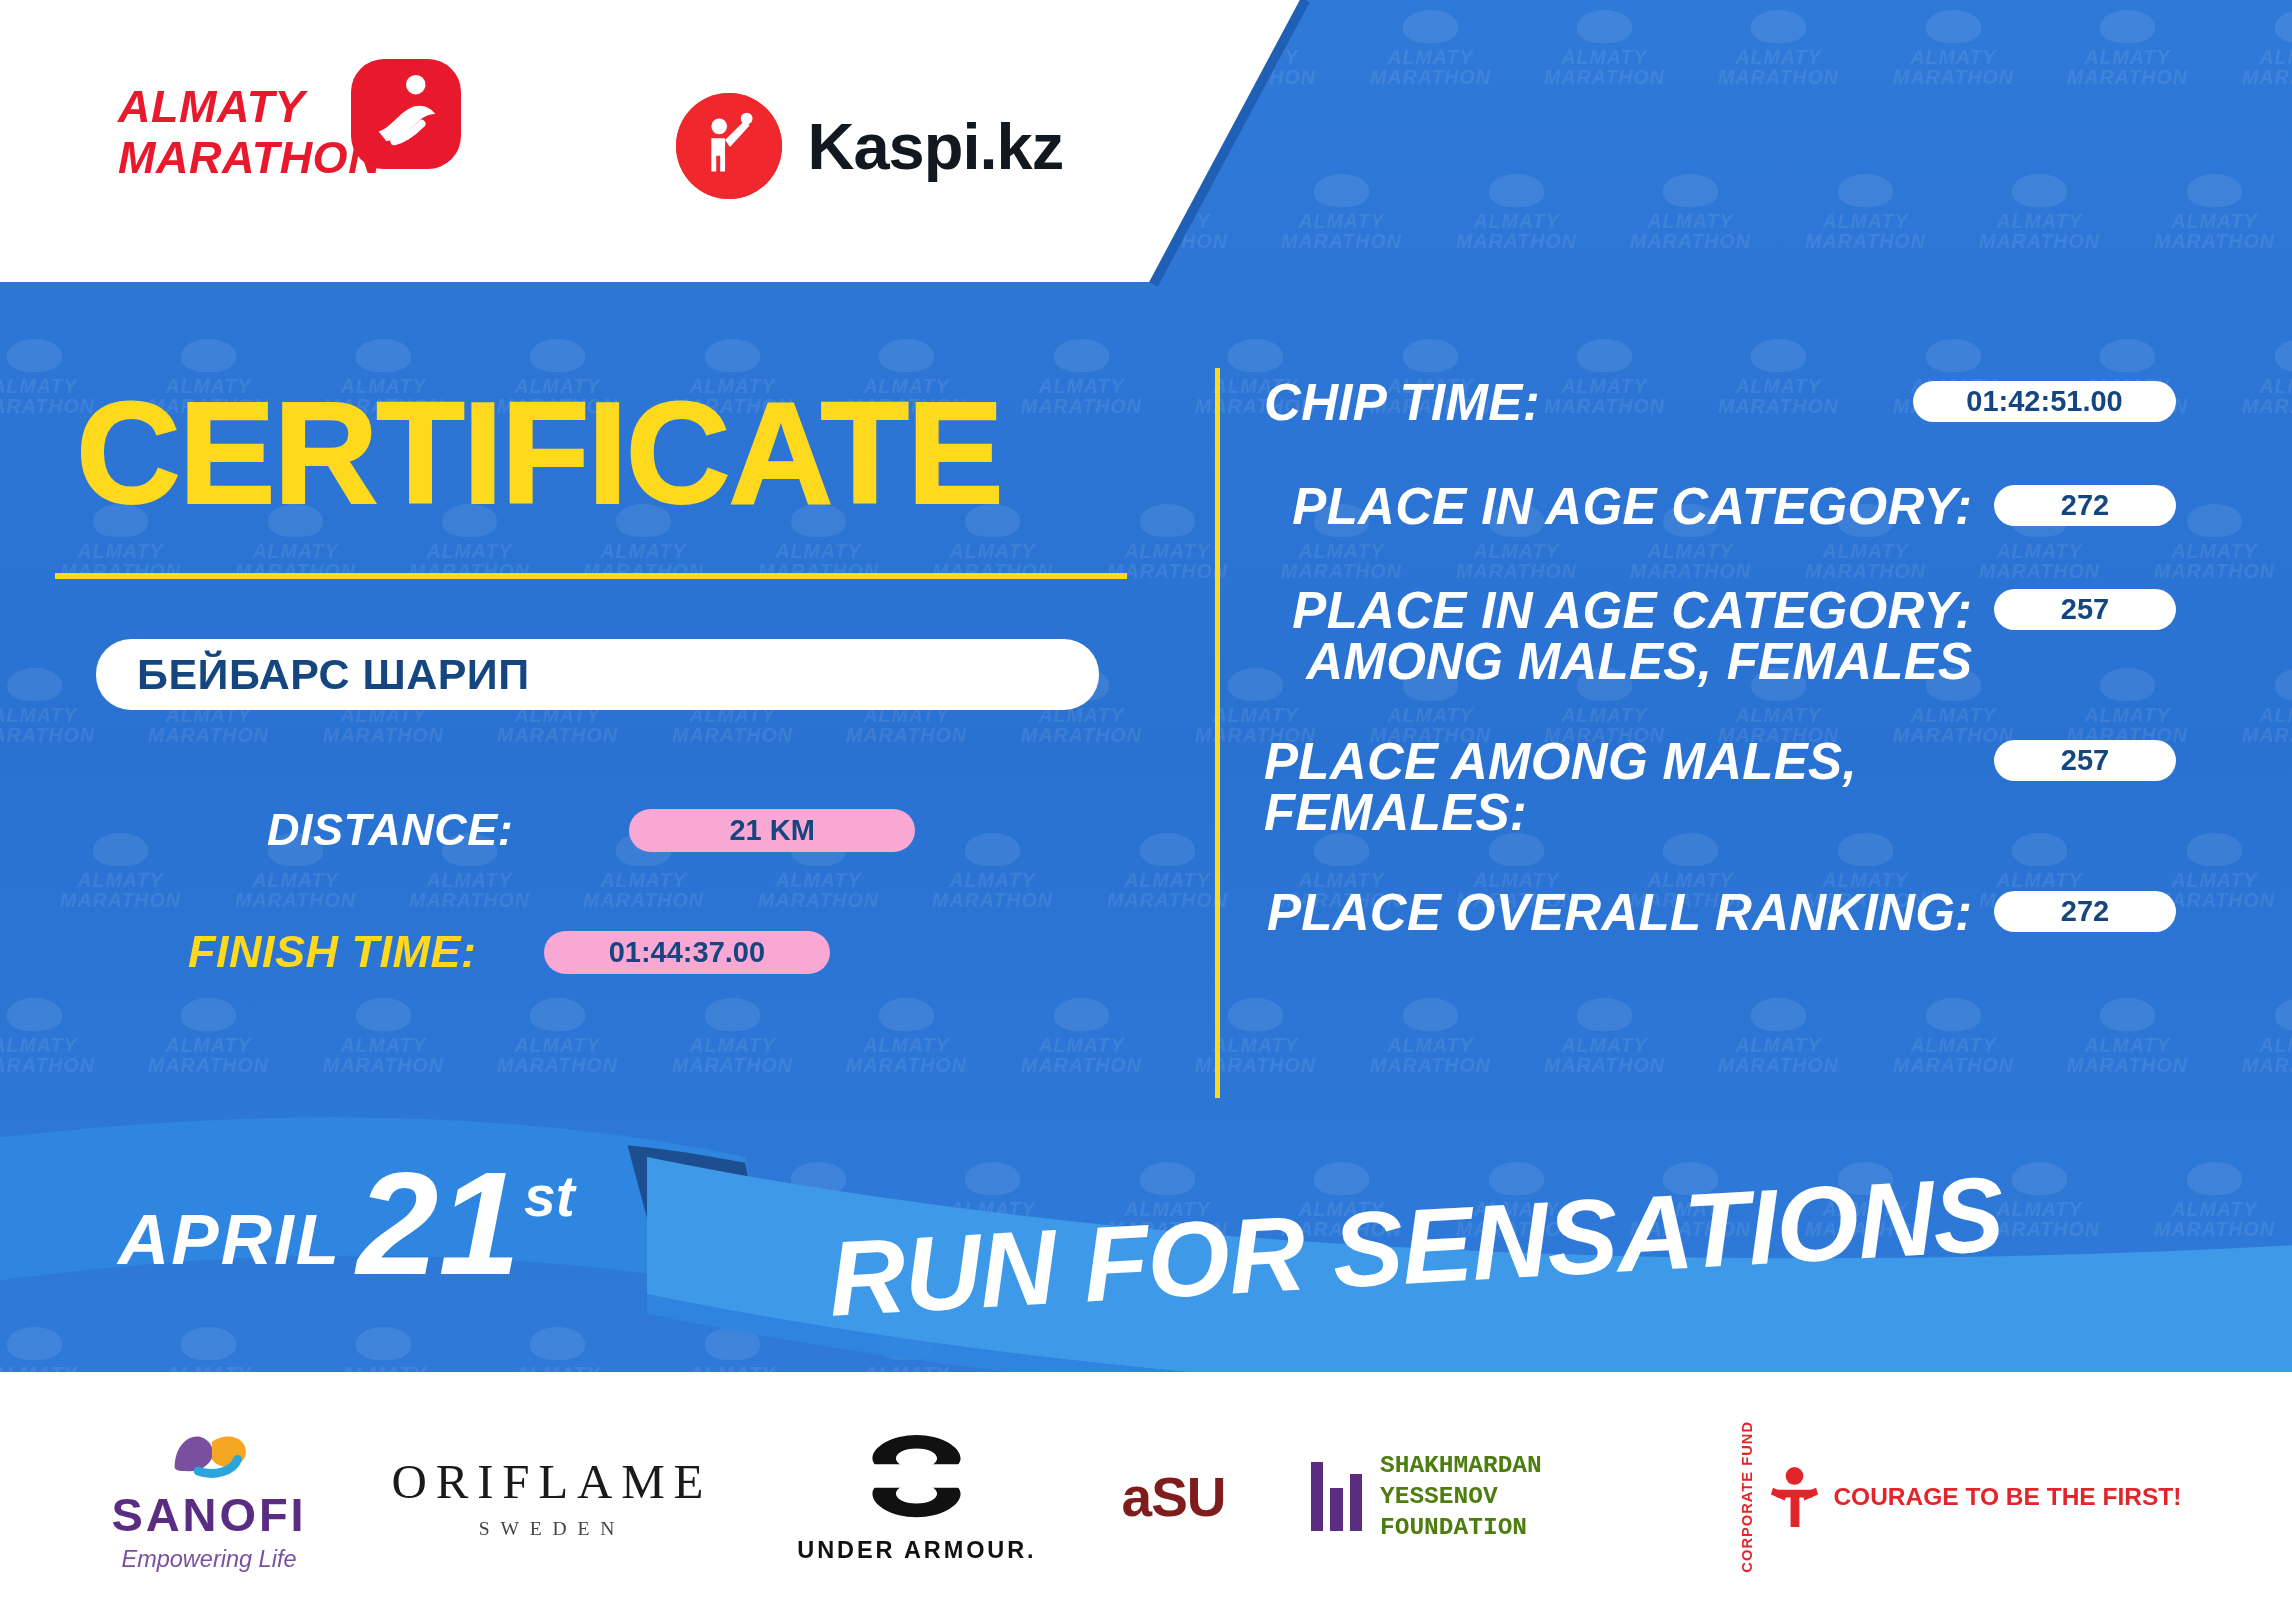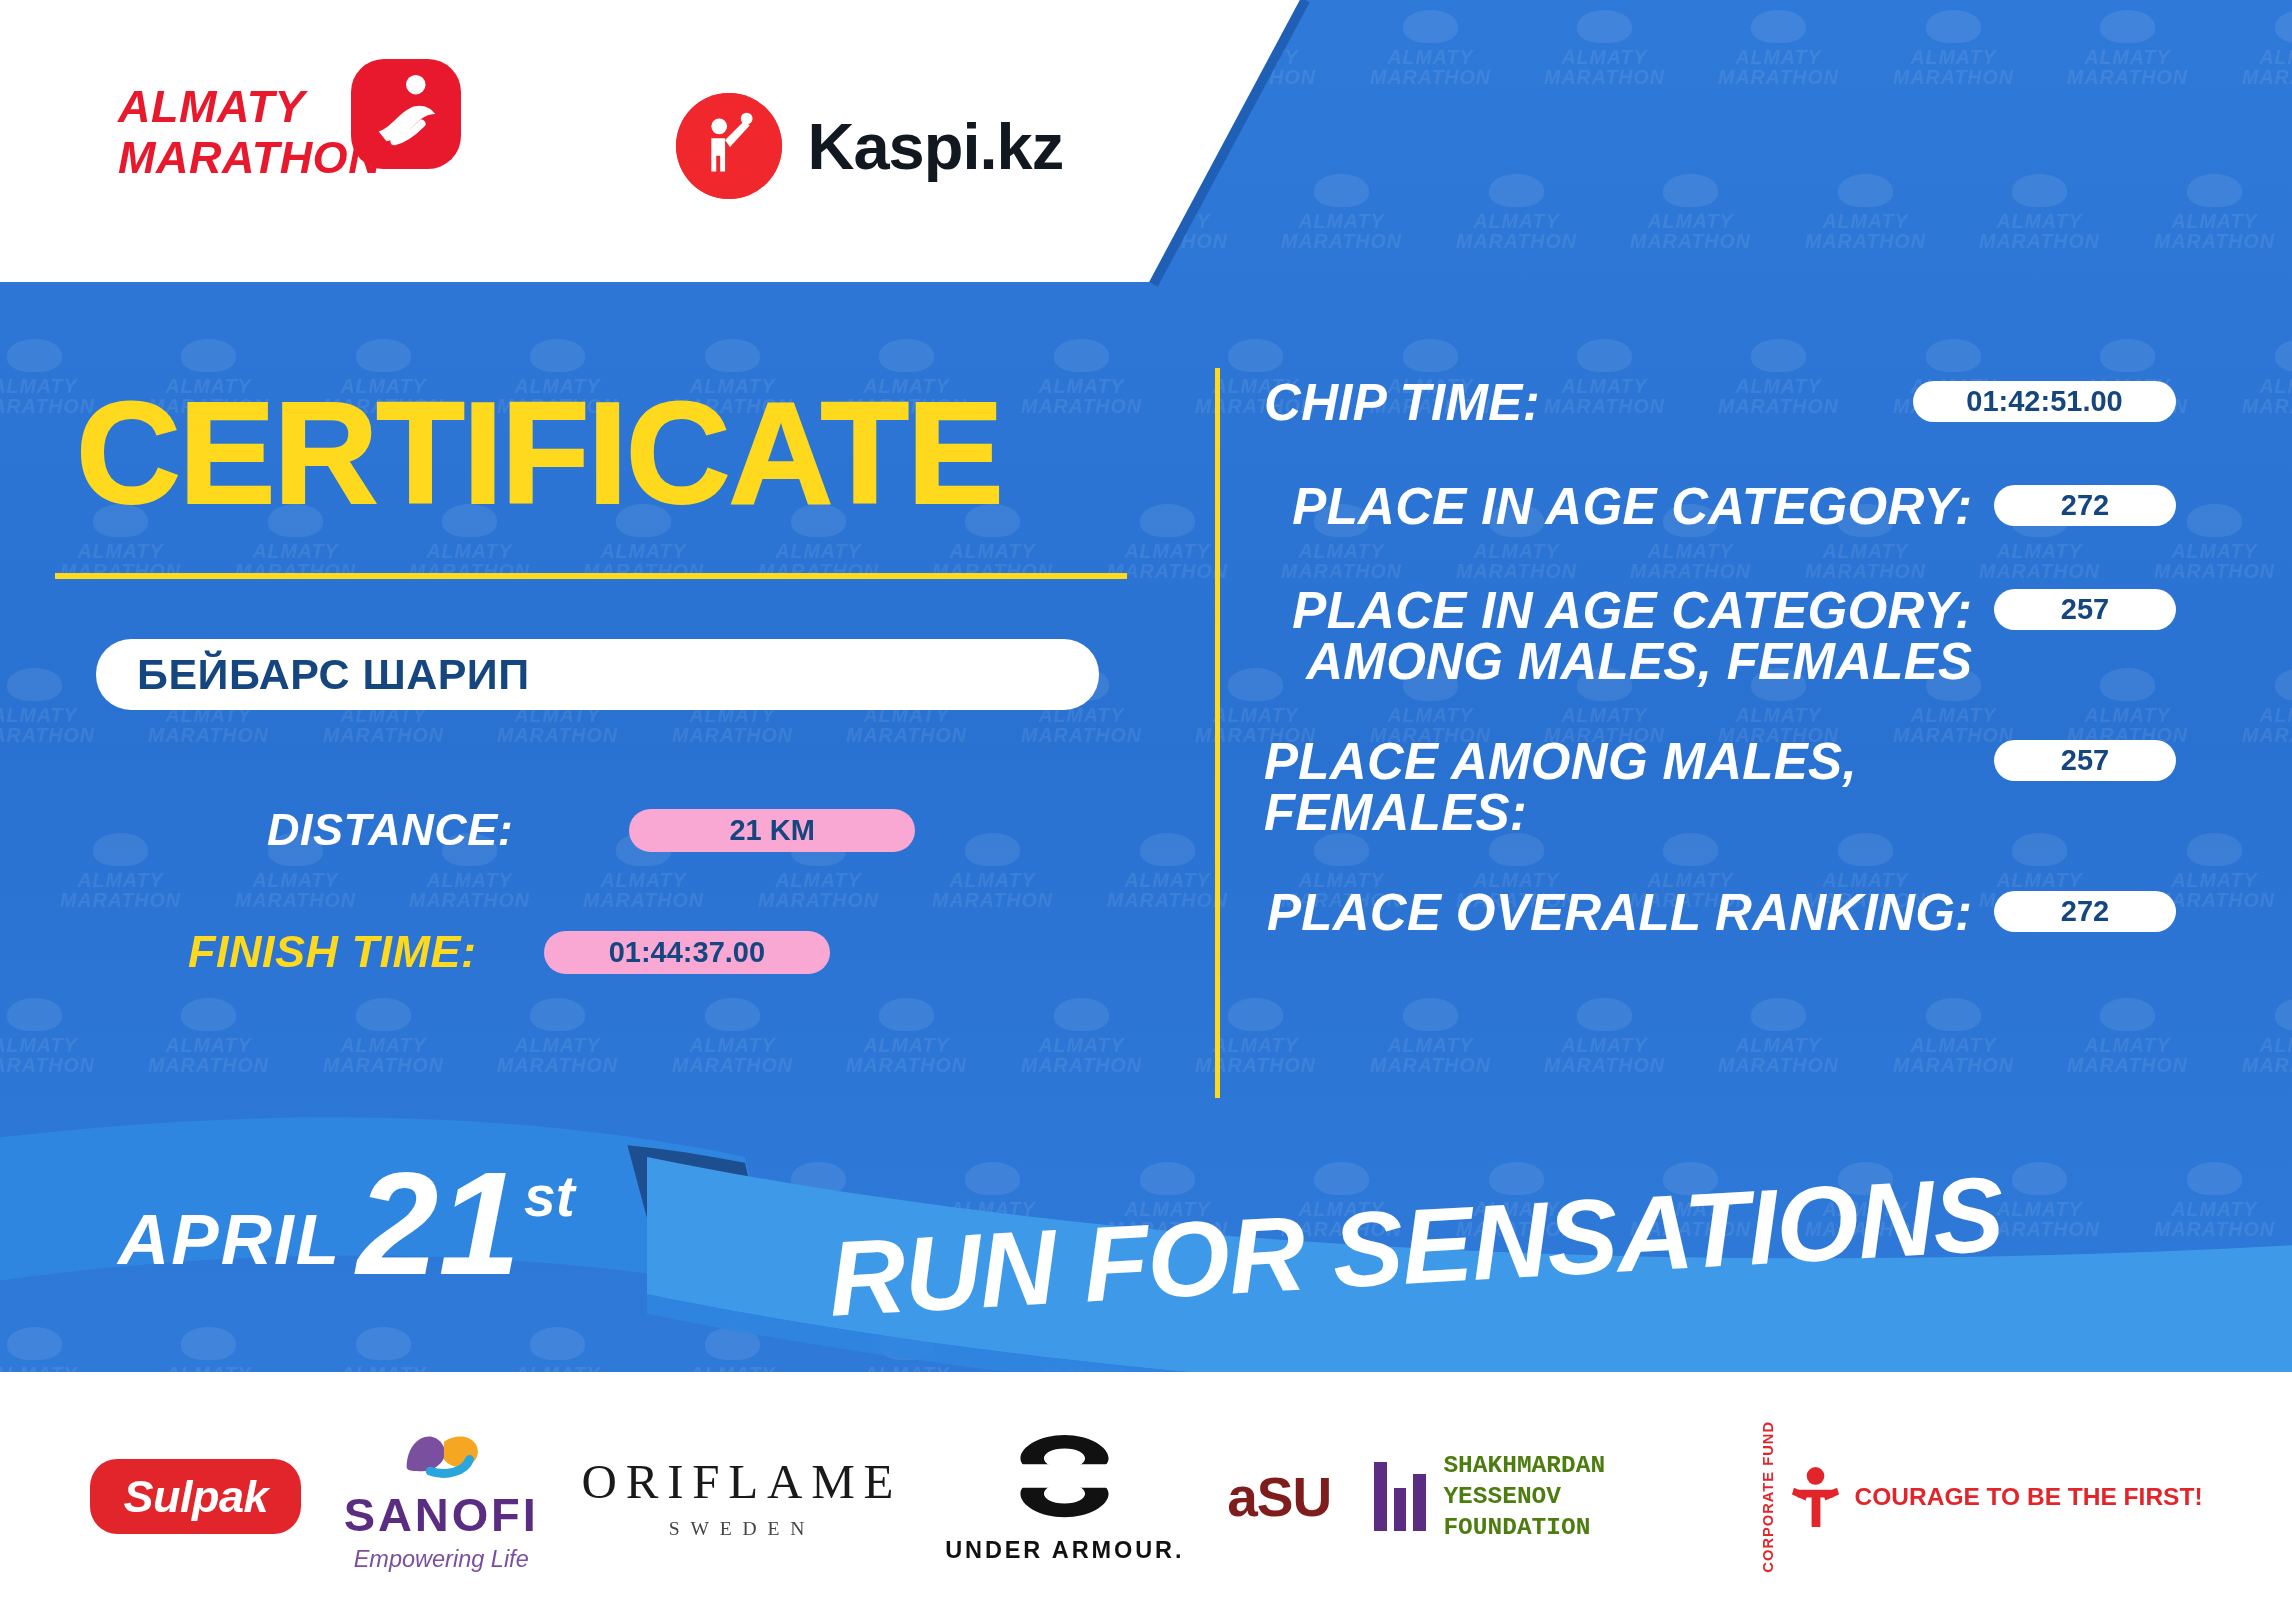--- a/index.html
+++ b/index.html
@@ -605,23 +605,20 @@
   <div class="date-block">
     <span class="date-month">APRIL</span>
     <span class="date-day">21</span>
     <span class="date-suffix">st</span>
   </div>
 
   <div class="slogan">RUN FOR SENSATIONS</div>
 
   <div class="sponsors">
 
-    <div class="sp">
-      <div class="sp-sulpak">Sulpak</div>
-    </div>
 
     <div class="sp">
       <div class="sp-sanofi">
         <svg width="108" height="63" viewBox="0 0 110 64">
           <path d="M20 48 C20 20 44 8 56 24 C66 38 50 52 36 52 C28 52 20 52 20 48 Z" fill="#7b4fa0"></path>
           <path d="M58 22 C76 10 96 20 92 36 C88 50 66 52 58 40 Z" fill="#f5a623"></path>
           <path d="M44 52 C60 58 80 52 84 40" fill="none" stroke="#2aa5dd" stroke-width="9" stroke-linecap="round"></path>
         </svg>
         <div class="s-name">SANOFI</div>
         <div class="s-tag">Empowering Life</div>

